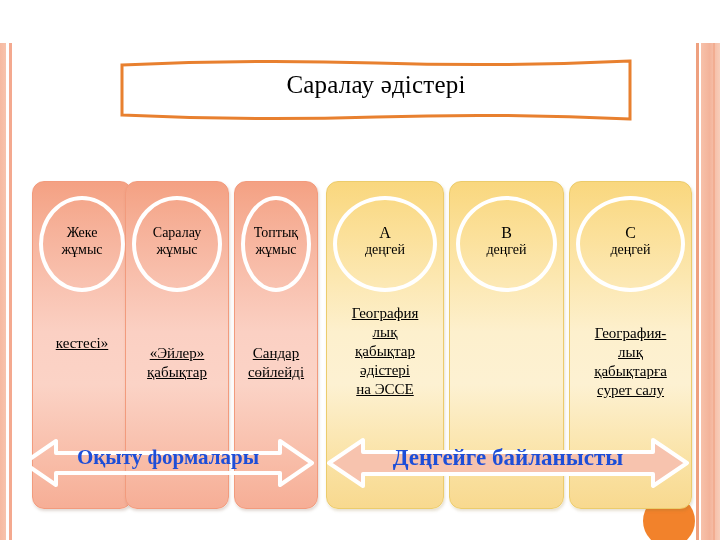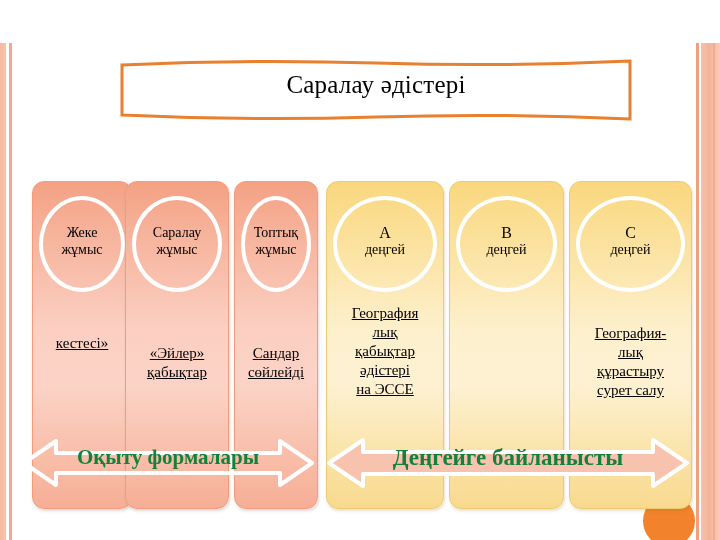--- a/index.html
+++ b/index.html
@@ -161,21 +161,21 @@
 
   
   .arrow-wrap {
     position: absolute;
   }
   .arrow-wrap svg { display: block; }
   .arrow-label {
     position: absolute;
     text-align: center;
     font-weight: bold;
-    color: #15803d;
+    color: #1d4ed8;
     font-family: "Liberation Serif", "DejaVu Serif", serif;
   }
   #arrow-left-wrap  { left: 22px;  top: 394px; width: 292px; height: 52px; }
   #arrow-left-label { left: 22px;  top: 402px; width: 292px; font-size: 21px; }
   #arrow-right-wrap  { left: 327px; top: 394px; width: 362px; height: 52px; }
   #arrow-right-label { left: 327px; top: 402px; width: 362px; font-size: 23px; }
 </style>
 </head>
 <body>
 
@@ -258,21 +258,21 @@
 
     <div class="col yellow" style="left:549px; width:123px;">
       <div class="ellipse"></div>
       <div class="ellipse-label">
         <div class="big">С</div>
         <div>деңгей</div>
       </div>
       <div class="body-label" style="top:142px;">
           <div>География-</div>
           <div>лық</div>
-          <div>құрастыру</div>
+          <div>қабықтарға</div>
           <div>сурет салу</div>
         </div>
     </div>
 
   </div>
 
   <div class="arrow-wrap" id="arrow-left-wrap">
     <svg width="292" height="52" viewBox="0 0 292 52">
       <path d="M2 26 L 34 4 L 34 16 L 258 16 L 258 4 L 290 26 L 258 48 L 258 36 L 34 36 L 34 48 Z" fill="none" stroke="#ffffff" stroke-width="4" stroke-linejoin="round"></path>
     </svg>

